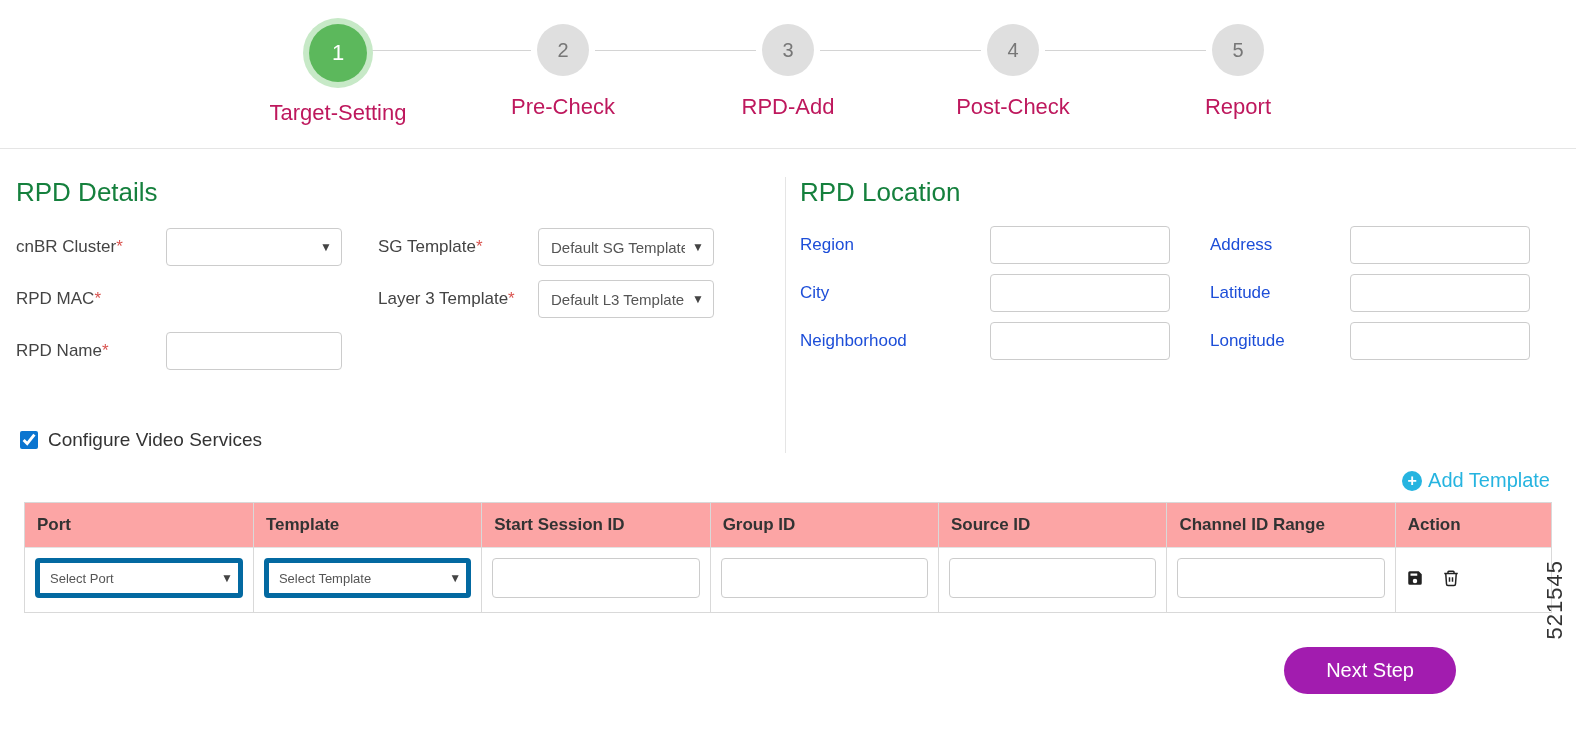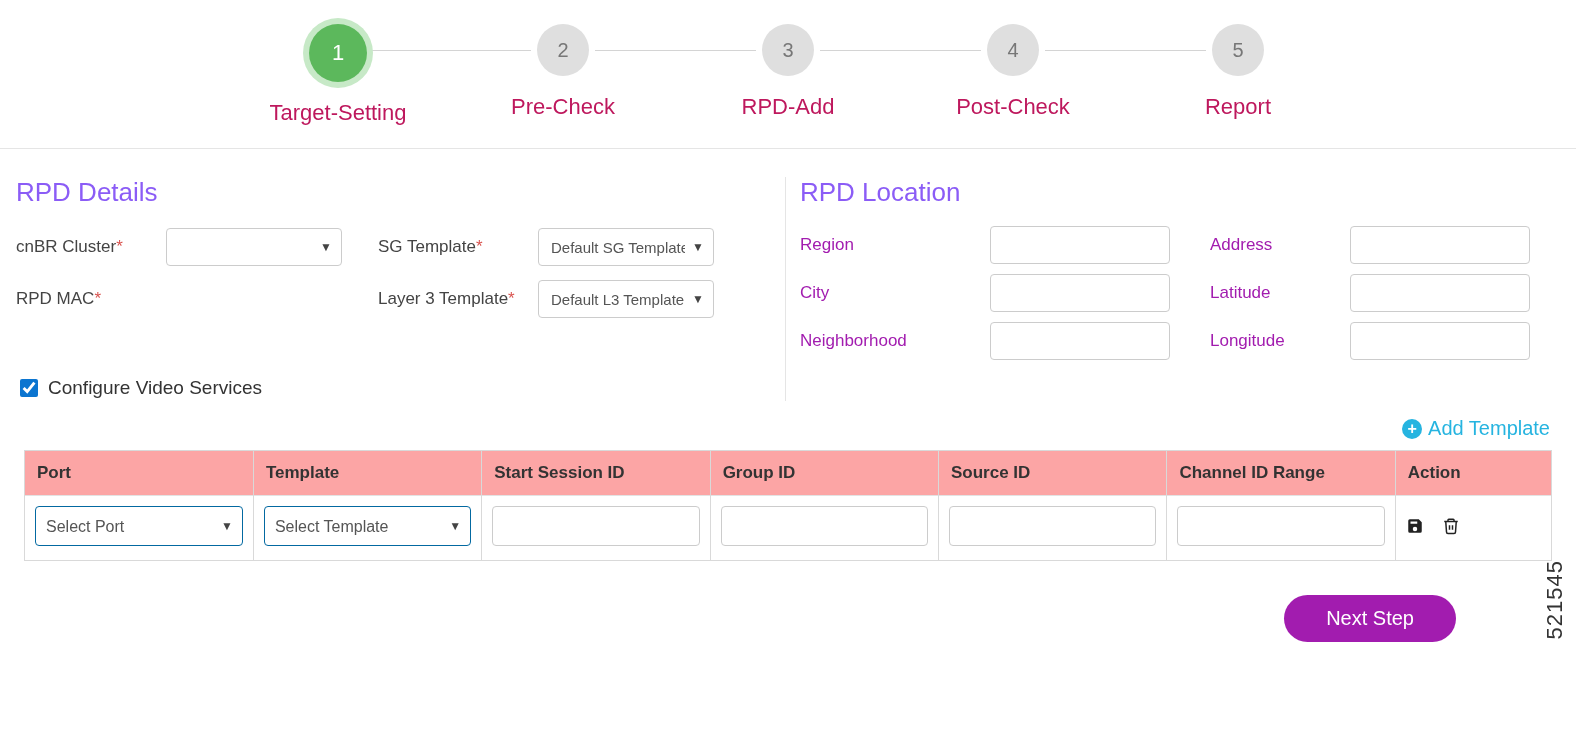--- a/index.html
+++ b/index.html
@@ -67,21 +67,21 @@
   
   .content {
     display: flex;
     padding: 28px 16px 10px 16px;
   }
   .left-col { flex: 0 0 770px; border-right: 1px solid #e5e5e5; padding-right: 12px; }
   .right-col { flex: 1; padding-left: 14px;}
 
   .section-title {
     font-size: 26px;
-    color: #8b5cf6;
+    color: #15803d;
     margin: 0 0 18px 0;
     font-weight: 400;
   }
   .form-grid-left {
     display: flex;
   }
   .form-col { }
   .form-col + .form-col { margin-left: 36px;}
   .field-row {
     display: flex;
@@ -121,21 +121,21 @@
     width:18px;height:18px;margin-right:10px;accent-color:#0b75d0;
   }
   
   .loc-grid {
     display: grid;
     grid-template-columns: 150px 180px 100px 180px;
     column-gap: 40px;
     row-gap: 10px;
     align-items: center;
   }
-  .loc-label { font-size: 17px; color:#a21caf; }
+  .loc-label { font-size: 17px; color:#1d4ed8; }
   .loc-input { height:38px;border:1px solid #ccc;border-radius:4px;padding:0 12px;font-size:15px;width:180px;}
 
   
   .add-template-row {
     text-align: right;
     padding: 6px 26px 10px 0;
   }
   .add-template-link {
     display: inline-flex;
     align-items: center;
@@ -163,21 +163,21 @@
     background:#fca5a5;
   }
   thead th:last-child{border-right:none;}
   tbody td {
     padding: 10px 10px 14px 10px;
     border-right:1px solid #d9d9d9;
     border-top:1px solid #e3e3e3;
     vertical-align: middle;
   }
   tbody td:last-child{border-right:none;}
-  .cell-select { width:100%; height:40px;border:1px solid #0369a1;border-radius:4px;padding:0 10px;font-size:16px;color:#555;background:#fff;}
+  .cell-select { width:100%; height:40px;border:5px solid #0369a1;border-radius:4px;padding:0 10px;font-size:13px;color:#555;background:#fff;}
   .cell-input { width:100%; height:40px;border:1px solid #ccc;border-radius:4px;padding:0 10px;font-size:15px;}
   .actions { display:flex;gap:18px; }
   .icon-btn { cursor:pointer; display:inline-flex;width:18px;height:18px;color:#222;}
   
   .footer {
     padding: 34px 120px 4px 0;
     text-align:right;
   }
   .next-btn {
     background:#a21caf;
@@ -246,20 +246,24 @@
         <div class="form-col">
           <div class="field-row">
             <div class="field-label"><span>cnBR Cluster</span><span class="req">*</span></div>
             <div class="sel-wrap">
               <select class="text"><option></option></select>
               <span class="chev">▼</span>
             </div>
           </div>
           <div class="field-row">
             <div class="field-label"><span>RPD MAC</span><span class="req">*</span></div>
+          </div>
+          <div class="field-row">
+            <div class="field-label"><span>RPD Name</span><span class="req">*</span></div>
+            <input class="text" style="">
           </div>
         </div>
 
         <div class="form-col">
           <div class="field-row">
             <div class="field-label" style="width:160px"><span>SG Template</span><span class="req">*</span></div>
             <div class="sel-wrap">
               <select class="text"><option>Default SG Template</option></select>
               <span class="chev">▼</span>
             </div>

